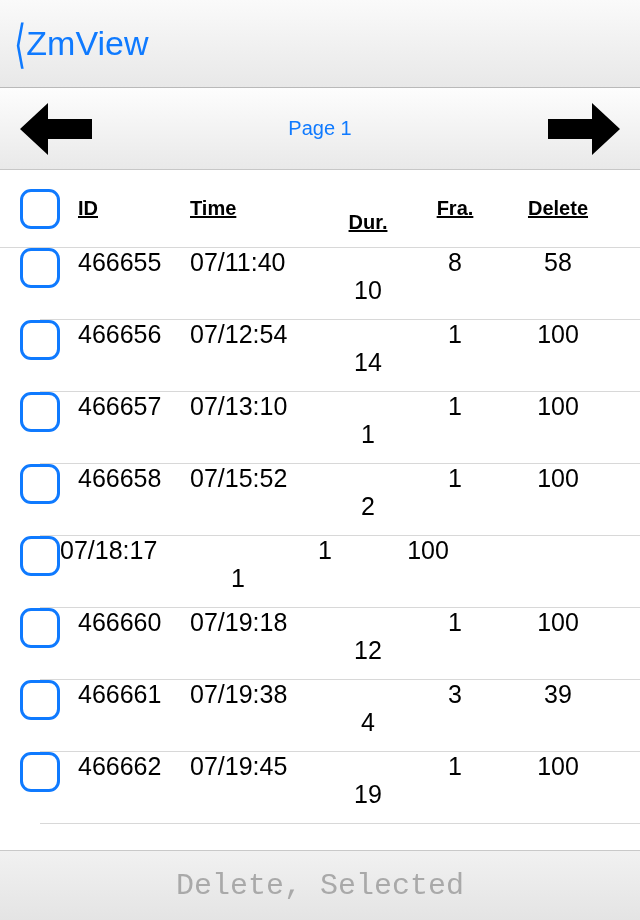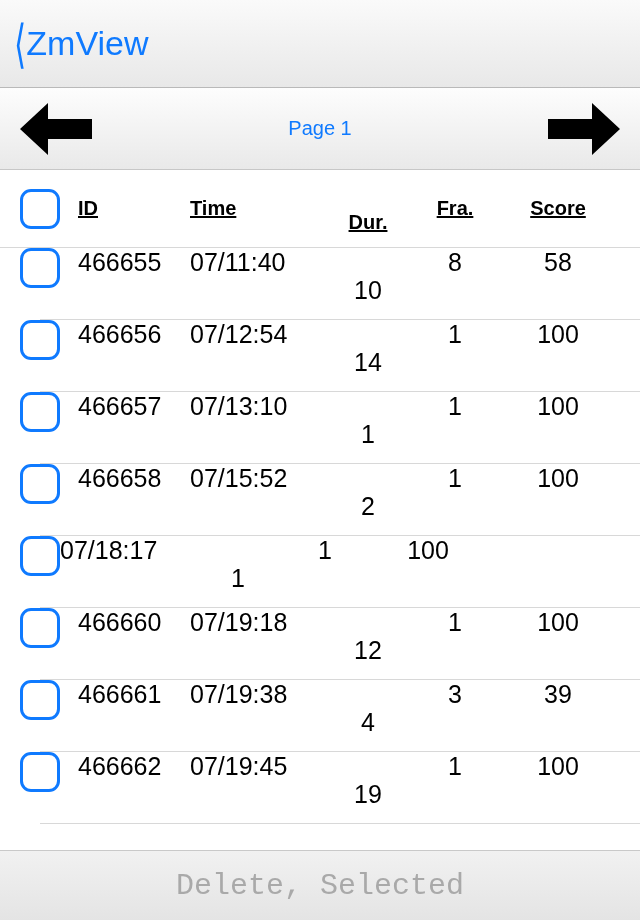--- a/index.html
+++ b/index.html
@@ -150,21 +150,21 @@
   </div>
 </div>
 
 <div class="table">
   <div class="header-row">
     <div class="checkbox"></div>
     <div class="th col-id">ID</div>
     <div class="th col-time">Time</div>
     <div class="th col-dur">Dur.</div>
     <div class="th col-fra">Fra.</div>
-    <div class="th col-score">Score</div>
+    <div class="th col-score">Delete</div>
   </div>
   <div id="rows-container">
       <div class="data-row">
         <div class="checkbox"></div>
         <div class="td col-id">466655</div>
         <div class="td col-time">07/11:40</div>
         <div class="td col-dur">10</div>
         <div class="td col-fra">8</div>
         <div class="td col-score">58</div>
         <div class="row-divider"></div>

